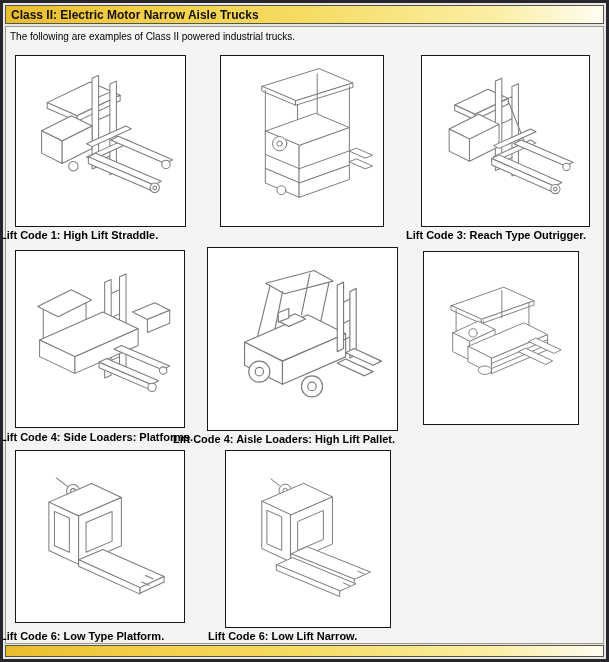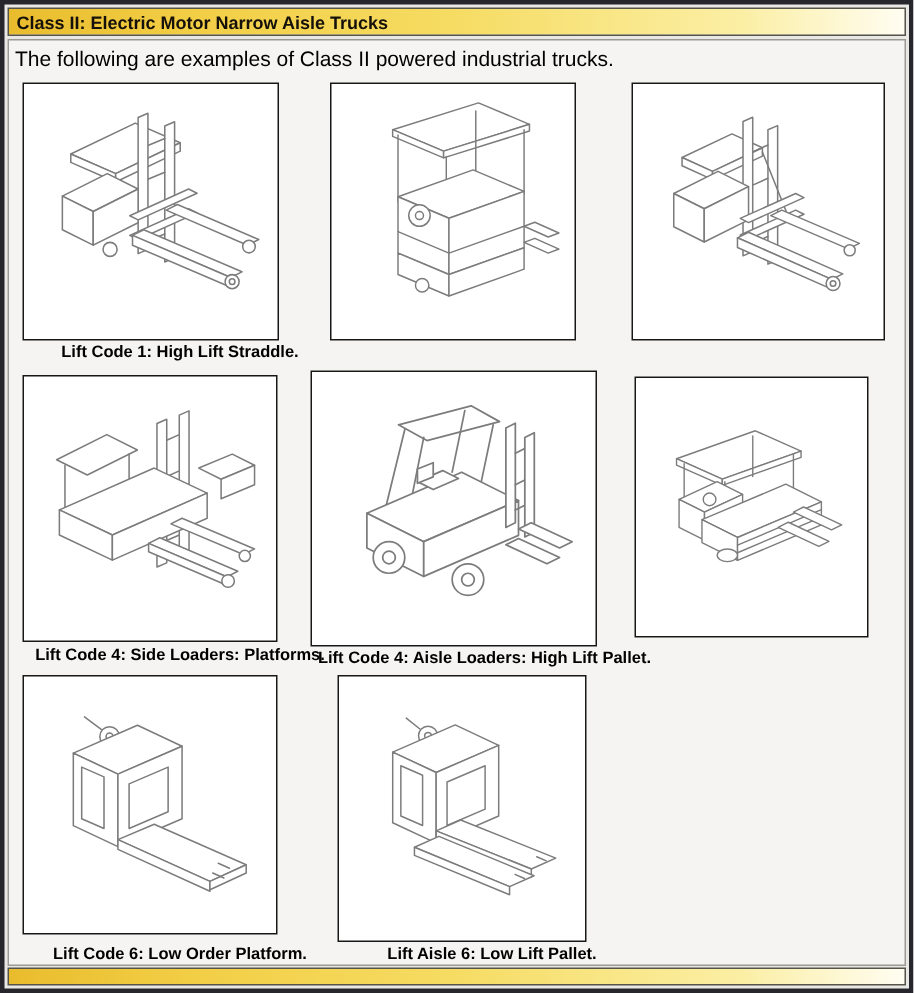--- a/index.html
+++ b/index.html
@@ -14,30 +14,30 @@
     background:linear-gradient(90deg,#e9bc2d 0%,#f2ce45 20%,#f6dc63 50%,#fbefa5 82%,#fffdf2 100%);
     display:flex; align-items:center; padding:0 5px;
     font-weight:bold; font-size:12px; color:#15100a;
   }
   .content {
     position:absolute; left:2px; top:23px; right:2px; height:618px;
     box-sizing:border-box; background:#f6f4f2; border:1px solid #9b9994;
   }
   .intro {
     position:absolute; left:4px; top:4px;
-    font-size:14px; color:#000;
+    font-size:10px; color:#000;
   }
   .panel {
     position:absolute; background:#fff; border:1px solid #171717;
     box-sizing:border-box; padding:5px;
   }
   .panel svg { width:100%; height:100%; display:block; }
   .caption {
     position:absolute; font-size:11px; font-weight:bold; color:#000;
-    text-align:center; white-space:nowrap;margin-left:20px;
+    text-align:left; white-space:nowrap;
   }
   .footer-bar {
     position:absolute; left:2px; bottom:2px; right:2px; height:12px;
     box-sizing:border-box; border:1px solid #55544a;
     background:linear-gradient(90deg,#e9bc2d 0%,#f2ce45 20%,#f6dc63 50%,#fbefa5 82%,#fffdf2 100%);
   }
   
   .p1 { left:12px;  top:52px;  width:171px; height:172px; }
   .p2 { left:217px; top:52px;  width:164px; height:172px; }
   .p3 { left:418px; top:52px;  width:169px; height:172px; }
@@ -230,20 +230,21 @@
       <path d="M66 94 L84 86 L154 114 L136 122 Z"></path>
       <path d="M66 94 L66 100 L136 128 L136 122 Z"></path>
       <path class="ln" d="M140 113 l7 3"></path>
       <path d="M50 106 L68 98 L138 127 L120 135 Z"></path>
       <path d="M50 106 L50 112 L120 141 L120 135 Z"></path>
       <path class="ln" d="M124 126 l7 3"></path>
     </svg>
   </div>
 
   <div class="caption c1">Lift Code 1: High Lift Straddle.</div>
+  <div class="caption c3">Lift Code 3: Reach Type Outrigger.</div>
   <div class="caption c4">Lift Code 4: Side Loaders: Platforms.</div>
   <div class="caption c5">Lift Code 4: Aisle Loaders: High Lift Pallet.</div>
-  <div class="caption c7">Lift Code 6: Low Order Platform.</div>
-  <div class="caption c8">Lift Aisle 6: Low Lift Pallet.</div>
+  <div class="caption c7">Lift Code 6: Low Type Platform.</div>
+  <div class="caption c8">Lift Code 6: Low Lift Narrow.</div>
 
   <div class="footer-bar"></div>
 
 </div>
 
 </body></html>

